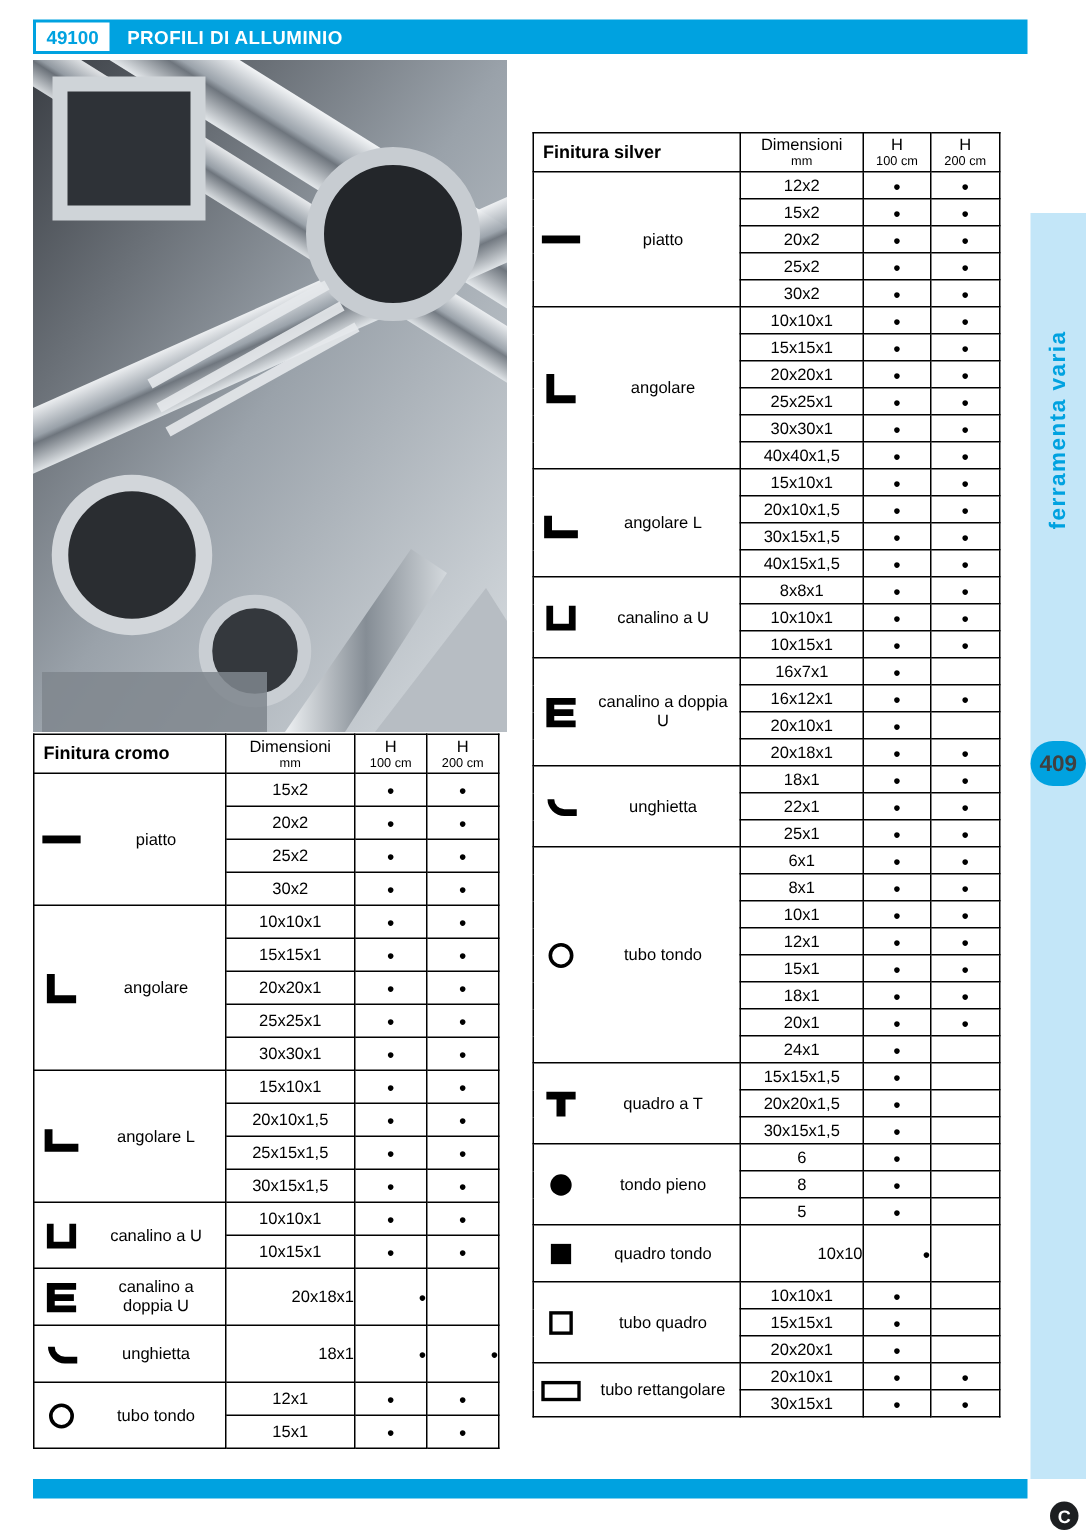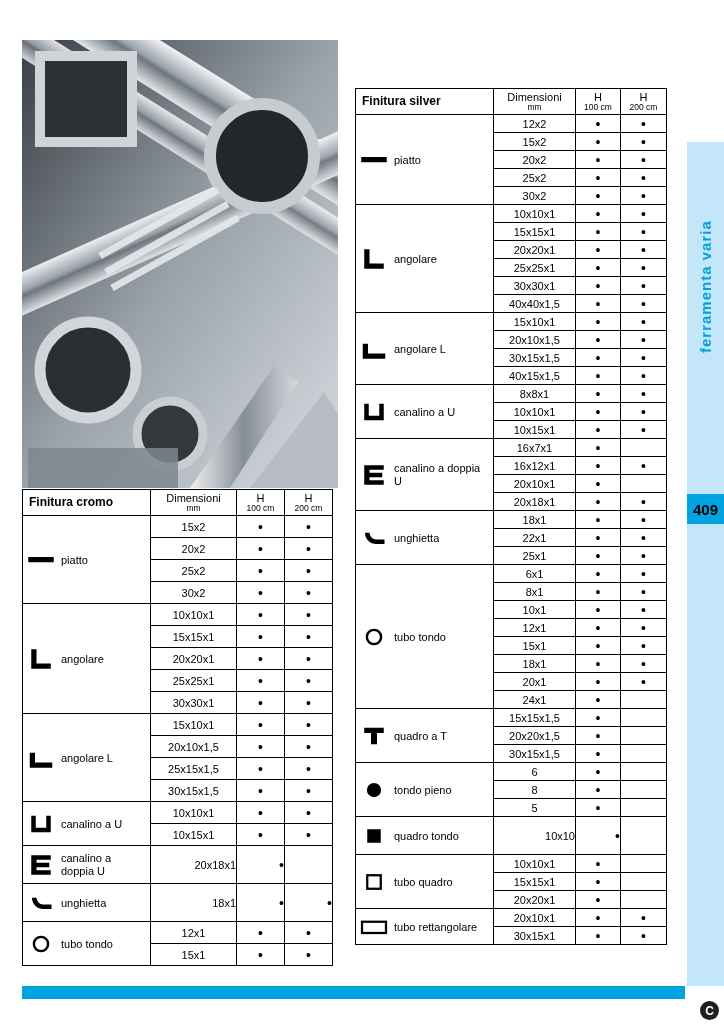--- a/index.html
+++ b/index.html
@@ -16,52 +16,56 @@
   .topbar-title{color:#fff;font-weight:bold;font-size:12.5px;margin-left:12px;letter-spacing:.3px;}
 
   
   .photo{position:absolute;left:22px;top:40px;width:316px;height:448px;}
   .photo svg{width:100%;height:100%;display:block;}
 
   
   .sideband{position:absolute;right:0;top:142px;width:37px;height:844px;background:var(--band);}
   .sideband-label{position:absolute;top:30px;left:0;width:100%;height:230px;display:flex;align-items:center;justify-content:center;
     writing-mode:vertical-rl;transform:rotate(180deg);color:var(--cyan);font-size:15px;font-weight:bold;letter-spacing:1px;white-space:nowrap;}
-  .page-badge{position:absolute;right:0;top:494px;width:37px;height:30px;background:var(--cyan);color:#000000;font-weight:bold;font-size:15px;display:flex;align-items:center;justify-content:center;}
+  .page-badge{position:absolute;right:0;top:494px;width:37px;height:30px;background:var(--cyan);color:#404040;font-weight:bold;font-size:15px;display:flex;align-items:center;justify-content:center;border-radius:15px;}
 
   
   .bottombar{position:absolute;left:22px;top:986px;width:663px;height:13px;background:var(--cyan);}
   .logo{position:absolute;right:5px;top:1001px;width:19px;height:19px;border-radius:50%;background:#1d1f21;color:#fff;
     font-size:12px;font-weight:bold;display:flex;align-items:center;justify-content:center;}
 
   
   .tbl{position:absolute;}
   .tbl-cromo{left:22px;top:489px;width:310px;}
   .tbl-silver{left:355px;top:88px;width:311px;}
   table.profile-table{border-collapse:collapse;width:100%;table-layout:fixed;border-radius:10px;}
   .profile-table th,.profile-table td{border:1px solid #000;}
   .profile-table th{font-size:11px;font-weight:normal;vertical-align:middle;padding:2px 0;line-height:1.1;}
   .profile-table th.title-cell{font-weight:bold;font-size:12px;text-align:left;padding-left:6px;}
   .profile-table th .sub{display:block;font-size:8.5px;font-weight:normal;}
   td.group-cell{padding:2px 3px;vertical-align:middle;}
   .g-wrap{display:flex;align-items:center;gap:3px;}
   .g-icon{flex:0 0 32px;width:32px;}
   .g-icon svg{width:30px;height:30px;display:block;}
-  .g-label{flex:1;font-size:11px;line-height:1.15;}
+  .g-label{flex:1;text-align:center;font-size:11px;line-height:1.15;}
   td.dim{text-align:center;font-size:11px;}
   td.dot{text-align:center;font-size:14px;line-height:1;}
   .tbl-cromo td.dim,.tbl-cromo td.dot{height:22px;}
   .tbl-silver td.dim,.tbl-silver td.dot{height:18px;}
   tr.tall td.dim,tr.tall td.dot{height:38px;text-align:right;}
 </style>
 </head>
 <body>
 
 <div class="page">
 
+  <div class="topbar">
+    <div class="code-box">49100</div>
+    <div class="topbar-title">PROFILI DI ALLUMINIO</div>
+  </div>
 
   <div class="photo">
     <svg viewBox="0 0 316 448" preserveAspectRatio="none">
       <defs>
         <linearGradient id="pgBg" x1="0" y1="0" x2="1" y2="1">
           <stop offset="0" stop-color="#3a3e44"></stop>
             <stop offset="0.5" stop-color="#9aa2aa"></stop>
             <stop offset="1" stop-color="#d8dde1"></stop>
         </linearGradient>
         <linearGradient id="pgMetal" x1="0" y1="0" x2="0" y2="1">

